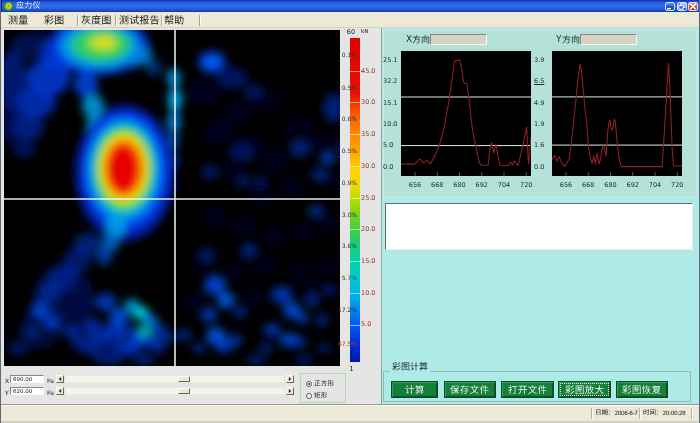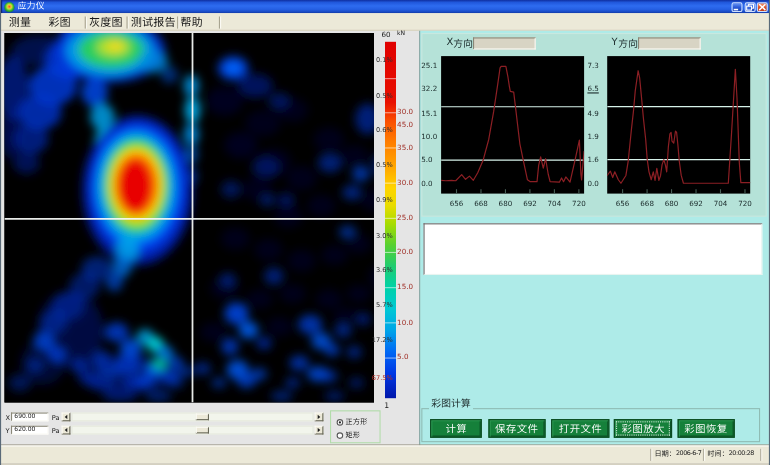--- a/index.html
+++ b/index.html
@@ -277,21 +277,21 @@
       <line x1="171" y1="0" x2="171" y2="336" stroke="#f4f8f4" stroke-width="1.6" stroke-opacity="0.95"></line>
     </g>
   </svg></div>
 
   <div id="colorbar" class="abs" style="background: linear-gradient(rgb(224, 0, 0) 0%, rgb(232, 16, 0) 17%, rgb(250, 76, 0) 22%, rgb(255, 124, 0) 28%, rgb(255, 172, 0) 36%, rgb(255, 212, 0) 41%, rgb(232, 220, 0) 46%, rgb(168, 220, 0) 51%, rgb(88, 208, 48) 57%, rgb(32, 204, 112) 63%, rgb(0, 210, 168) 69%, rgb(0, 200, 212) 75%, rgb(0, 164, 232) 81%, rgb(0, 104, 244) 87%, rgb(0, 56, 228) 93%, rgb(0, 22, 170) 100%);"></div>
   <div id="colorbar-top-label" class="abs">60</div>
   <div id="colorbar-unit" class="abs">kN</div>
   <div id="colorbar-bottom-label" class="abs">1</div>
   <div id="colorbar-labels">
       <div class="cb-tick" style="top: 70.7px;"></div>
-      <div class="cb-val" style="top: 67.5px; margin-top: 42px;">45.0</div>
+      <div class="cb-val" style="top: 67.5px;">45.0</div>
       <div class="cb-tick" style="top: 102.4px;"></div>
       <div class="cb-val" style="top: 99.2px;">30.0</div>
       <div class="cb-tick" style="top: 134.2px;"></div>
       <div class="cb-val" style="top: 131px;">35.0</div>
       <div class="cb-tick" style="top: 165.9px;"></div>
       <div class="cb-val" style="top: 162.7px;">30.0</div>
       <div class="cb-tick" style="top: 197.7px;"></div>
       <div class="cb-val" style="top: 194.5px;">25.0</div>
       <div class="cb-tick" style="top: 229.4px;"></div>
       <div class="cb-val" style="top: 226.2px;">20.0</div>
@@ -342,21 +342,21 @@
           <line x1="80.75" y1="121" x2="80.75" y2="125" stroke="#486058" stroke-width="1"></line>
           <line x1="103" y1="121" x2="103" y2="125" stroke="#486058" stroke-width="1"></line>
           <line x1="125.25" y1="121" x2="125.25" y2="125" stroke="#486058" stroke-width="1"></line>
       <polyline points="0.0,112.9 4.3,113.3 9.4,112.9 13.3,113.3 18.7,107.8 22.2,112.0 25.8,109.1 29.3,112.9 33.3,106.1 38.1,95.0 43.3,75.8 47.8,50.3 51.3,26.9 53.6,10.7 54.6,9.4 58.9,9.4 60.8,19.2 62.1,27.7 62.9,32.0 66.0,32.8 68.1,50.3 71.6,79.7 75.1,96.7 78.5,112.5 81.1,114.2 87.2,114.2 88.7,99.3 90.5,91.6 92.9,101.8 95.0,93.3 97.4,107.4 99.1,114.2 107.5,114.6 109.5,110.8 111.3,114.2 113.4,109.9 117.2,114.6 121.3,96.7 125.7,76.3 127.1,107.4 127.7,112.5 130.0,86.5" fill="none" stroke="#8c1f24" stroke-width="1.1" stroke-linejoin="round" stroke-linecap="round"></polyline>
     </svg></div>
       <div class="chart-title abs" style="left: 556px; top: 35px;"><span style="font-size:9px;color:#203030;vertical-align:top;line-height:9px;">Y</span><svg class="cjk" width="18.00" height="9" viewBox="0 -860 2000 1000" aria-hidden="true">
           <path transform="translate(0,0)" d="M440 -818C466 -771 496 -707 508 -667H68V-594H341C329 -364 304 -105 46 23C66 37 90 63 101 82C291 -17 366 -183 398 -361H756C740 -135 720 -38 691 -12C678 -2 665 0 643 0C616 0 546 -1 474 -7C489 13 499 44 501 66C568 71 634 72 669 69C708 67 733 60 756 34C795 -5 815 -114 835 -398C837 -409 838 -434 838 -434H410C416 -487 420 -541 423 -594H936V-667H514L585 -698C571 -738 540 -799 512 -846Z" fill="#203030"></path>
           <path transform="translate(1000,0)" d="M438 -842C424 -791 399 -721 374 -667H99V80H173V-594H832V-20C832 -2 826 4 806 4C785 5 716 6 644 2C655 24 666 59 670 80C762 80 824 79 860 67C895 54 907 30 907 -20V-667H457C482 -715 509 -773 531 -827ZM373 -394H626V-198H373ZM304 -461V-58H373V-130H696V-461Z" fill="#203030"></path>
         </svg></div>
       <div class="chart-input" style="left: 580px; top: 34px;"></div>
-      <div class="chart-ylab" style="left: 534px; top: 56.9px;">7.3</div>
+      <div class="chart-ylab" style="left: 534px; top: 56.9px;">3.9</div>
       <div class="chart-ylab" style="left: 534px; top: 78.3px; text-decoration: underline;">6.5</div>
       <div class="chart-ylab" style="left: 534px; top: 99.7px;">4.9</div>
       <div class="chart-ylab" style="left: 534px; top: 121px;">1.9</div>
       <div class="chart-ylab" style="left: 534px; top: 142.4px;">1.6</div>
       <div class="chart-ylab" style="left: 534px; top: 163.8px;">0.0</div>
       <div class="chart-xlab" style="left: 557px; top: 182px;">656</div>
       <div class="chart-xlab" style="left: 579.3px; top: 182px;">668</div>
       <div class="chart-xlab" style="left: 601.5px; top: 182px;">680</div>
       <div class="chart-xlab" style="left: 623.8px; top: 182px;">692</div>
       <div class="chart-xlab" style="left: 646px; top: 182px;">704</div>

